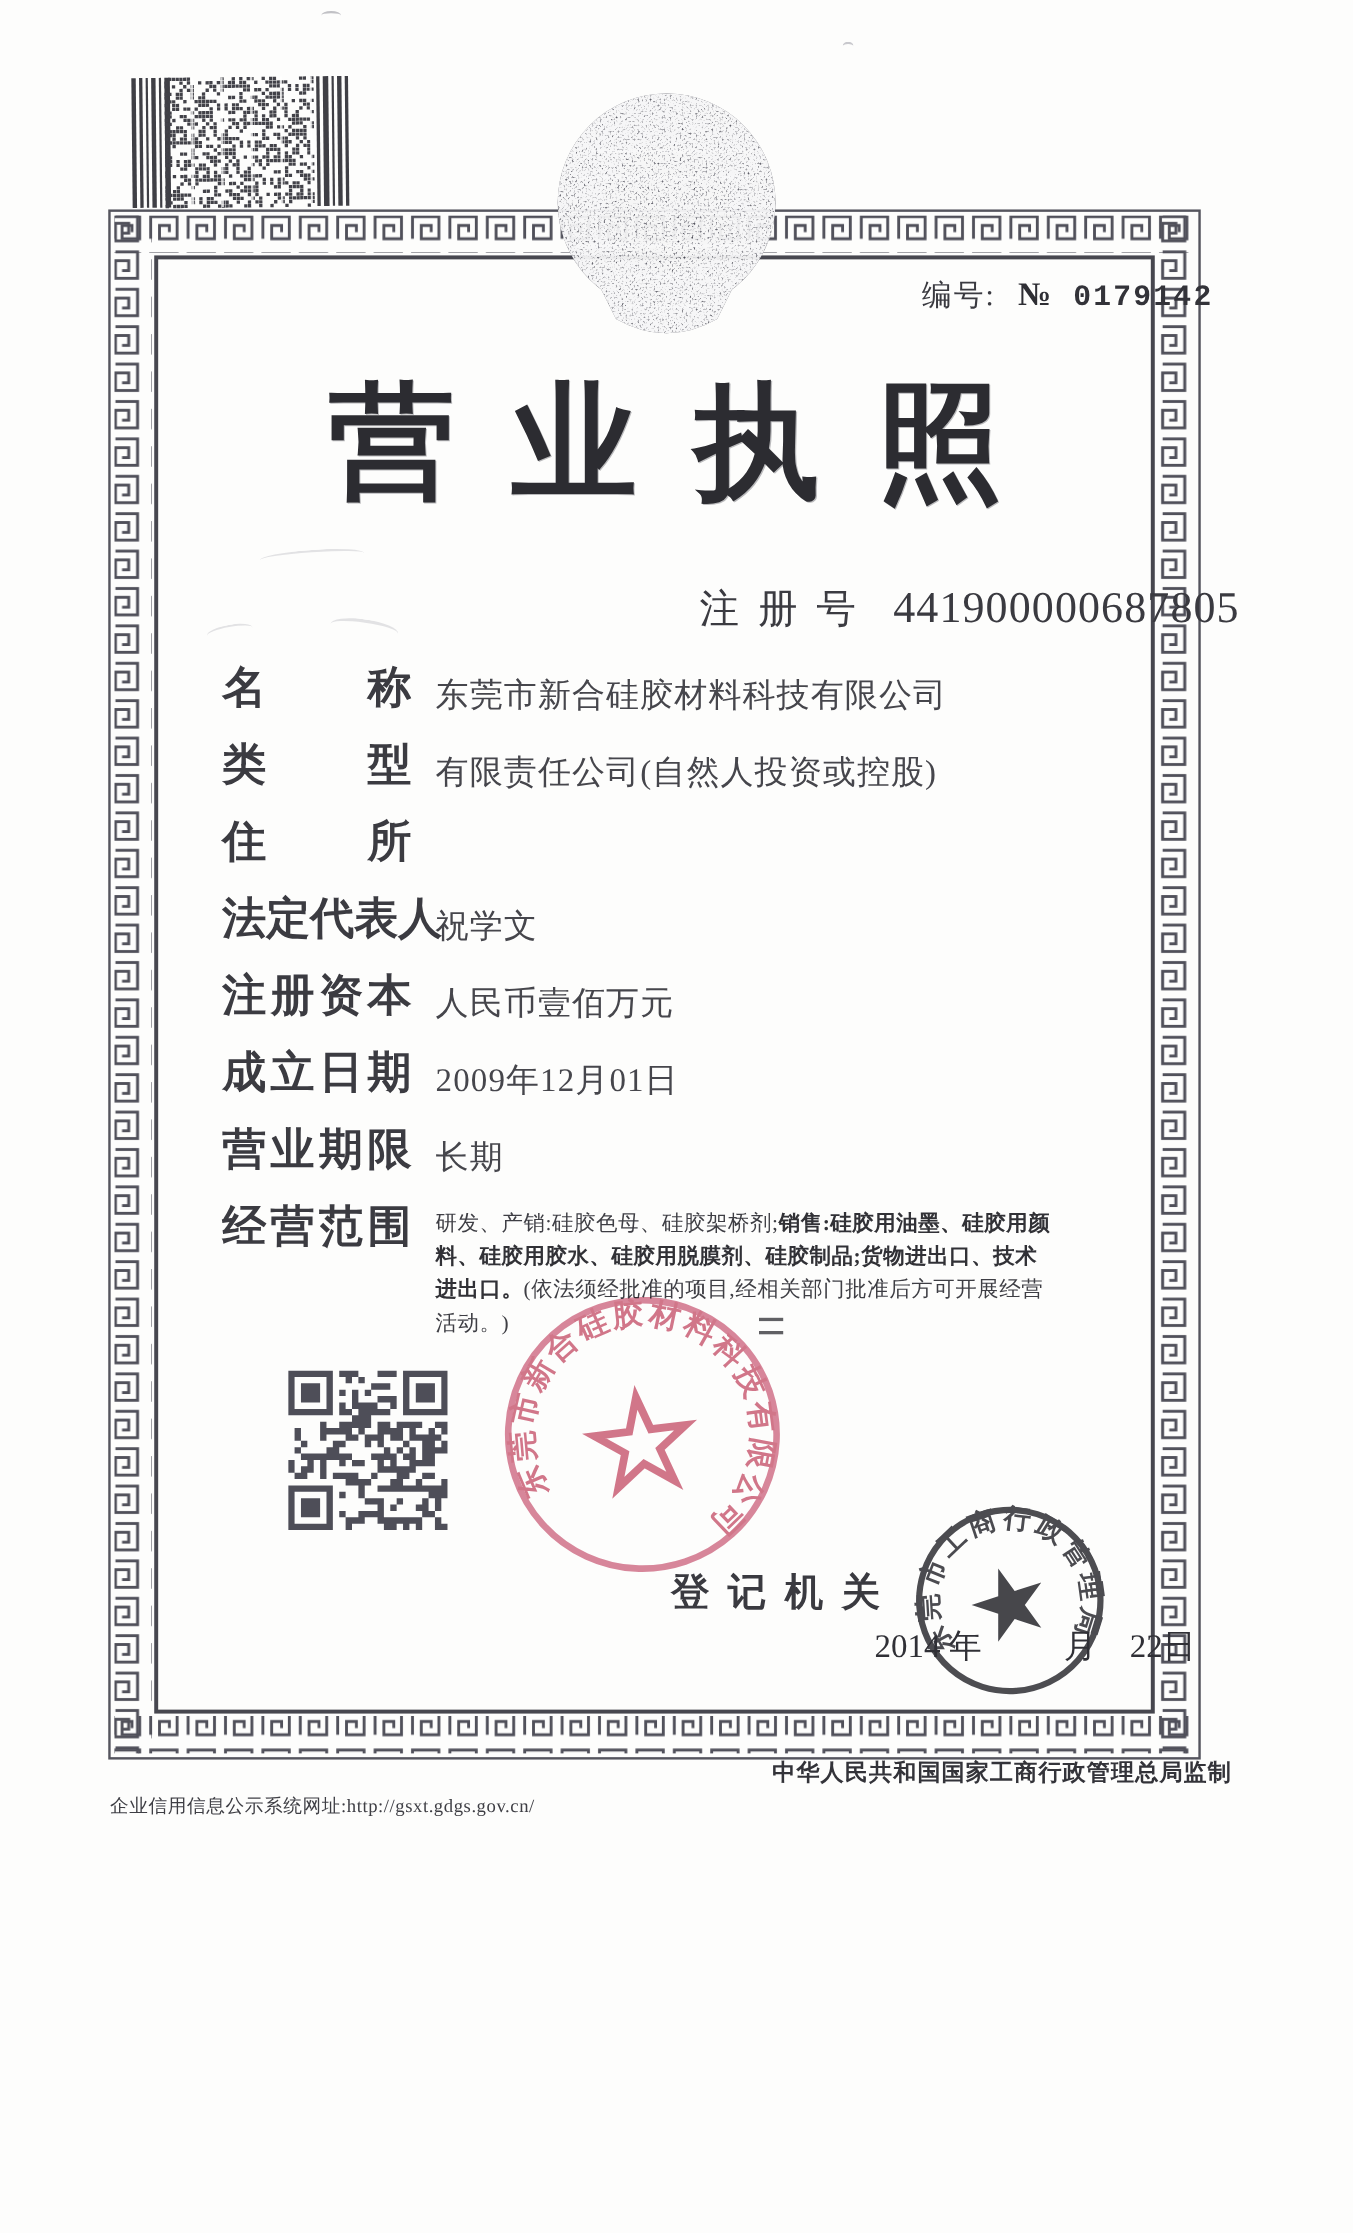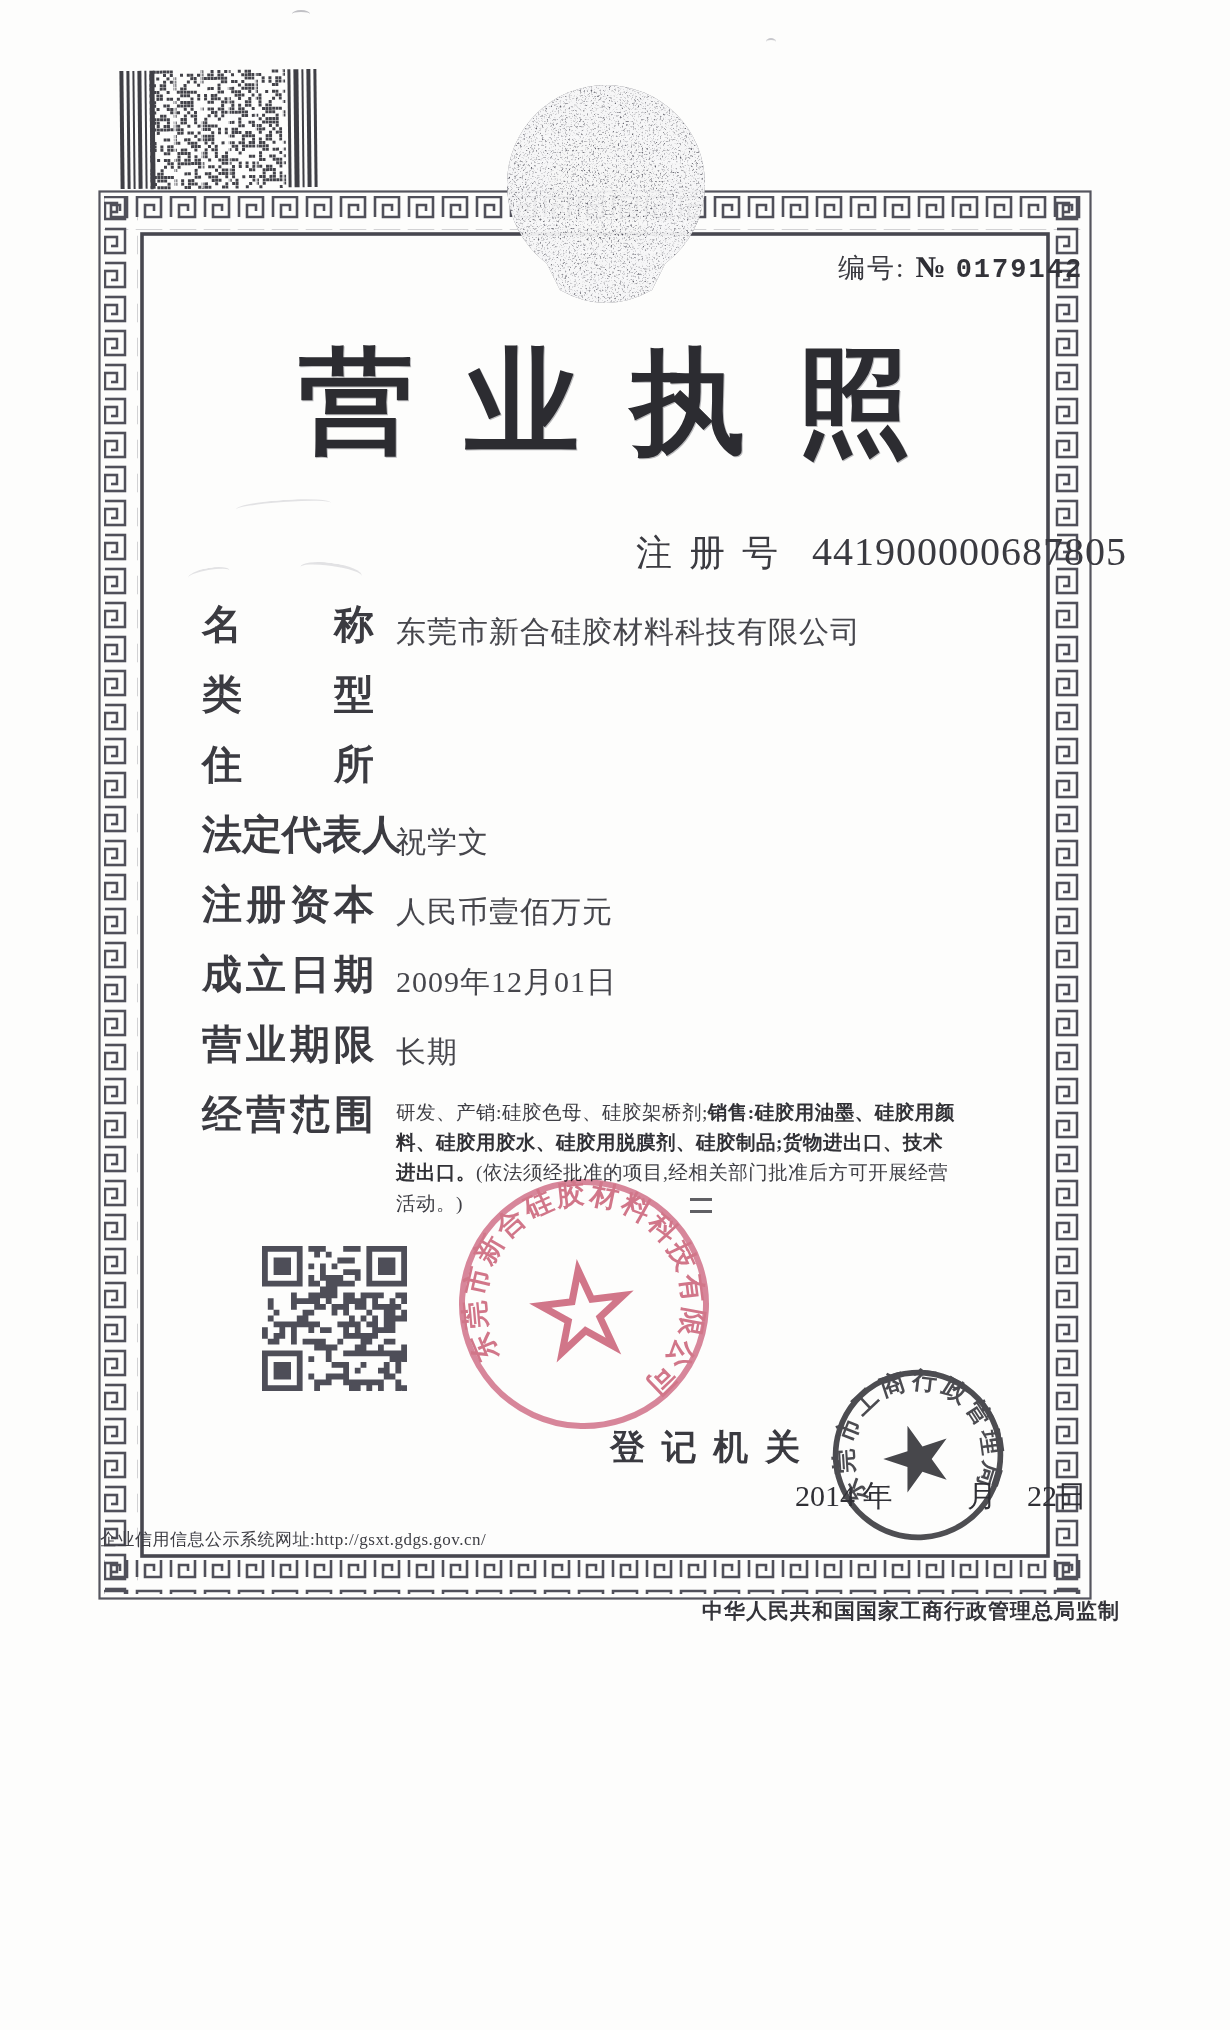--- a/index.html
+++ b/index.html
@@ -12,21 +12,21 @@
   .abs{position:absolute;}
 
   
   #frame{left:98px;top:190px;z-index:1;}
 
   
   #barcode{left:118px;top:66px;z-index:3;transform:rotate(-0.6deg);opacity:.92;}
   #emblem{left:500px;top:72px;z-index:2;opacity:.95;}
 
   
-  #serial{left:838px;top:250px;z-index:4;display:flex;align-items:baseline;gap:10px;}
+  #serial{left:838px;top:250px;z-index:4;display:flex;align-items:baseline;gap:20px;}
   #serial .s-label{font-size:27px;color:#3a3a40;letter-spacing:2px;}
   #serial .s-no{font-size:30px;font-weight:700;color:#2e2e34;}
   #serial .s-num{font-family:"Liberation Mono","DejaVu Sans Mono",monospace;font-size:27px;font-weight:600;letter-spacing:2px;color:#333339;text-align:right;}
 
   
   #title{left:160px;top:326px;width:890px;z-index:4;text-align:center;
     font-family:"Liberation Sans","DejaVu Sans",sans-serif;
     font-size:114px;font-weight:900;letter-spacing:52px;padding-left:52px;box-sizing:border-box;
     color:#2c2c31;text-shadow:1px 1px 0 rgba(60,60,70,.35);}
 
@@ -52,21 +52,21 @@
   #dateline .d-y{left:0;}
   #dateline .d-m{left:172px;}
   #dateline .d-d{left:232px;}
 
   
   #stamp-red{left:448px;top:1168px;z-index:5;mix-blend-mode:multiply;transform:rotate(3deg);}
   #stamp-black{left:815px;top:1352px;z-index:5;mix-blend-mode:multiply;transform:rotate(-4deg);}
   #qr{left:262px;top:1246px;z-index:4;}
 
   
-  #footer-left{left:100px;top:1528px;z-index:4;font-size:17px;color:#3e3e44;letter-spacing:.5px;}
+  #footer-left{left:100px;top:1630px;z-index:4;font-size:17px;color:#3e3e44;letter-spacing:.5px;}
   #footer-right{left:702px;top:1597px;z-index:4;font-size:21px;font-weight:600;color:#333339;
     font-family:"Liberation Sans","DejaVu Sans",sans-serif;letter-spacing:1px;}
 
   
   .pm{position:absolute;z-index:2;border-top:2px solid rgba(90,90,105,.16);border-radius:60%;}
   #pm1{left:236px;top:500px;width:95px;height:10px;transform:rotate(-4deg);}
   #pm2{left:300px;top:563px;width:62px;height:14px;transform:rotate(8deg);border-top-width:3px;}
   #pm3{left:188px;top:568px;width:42px;height:10px;transform:rotate(-10deg);}
   #pm4{left:292px;top:10px;width:18px;height:6px;border-top-color:rgba(80,80,95,.35);}
   #pm5{left:766px;top:38px;width:10px;height:6px;border-top-color:rgba(80,80,95,.3);}
@@ -800,20 +800,21 @@
         <span>名</span>
         <span>称</span>
       </div>
       <div class="fvalue">东莞市新合硅胶材料科技有限公司</div>
     </div>
     <div class="row">
       <div class="flabel">
         <span>类</span>
         <span>型</span>
       </div>
+      <div class="fvalue">有限责任公司(自然人投资或控股)</div>
     </div>
     <div class="row">
       <div class="flabel">
         <span>住</span>
         <span>所</span>
       </div>
     </div>
     <div class="row">
       <div class="flabel">
         <span>法</span>

